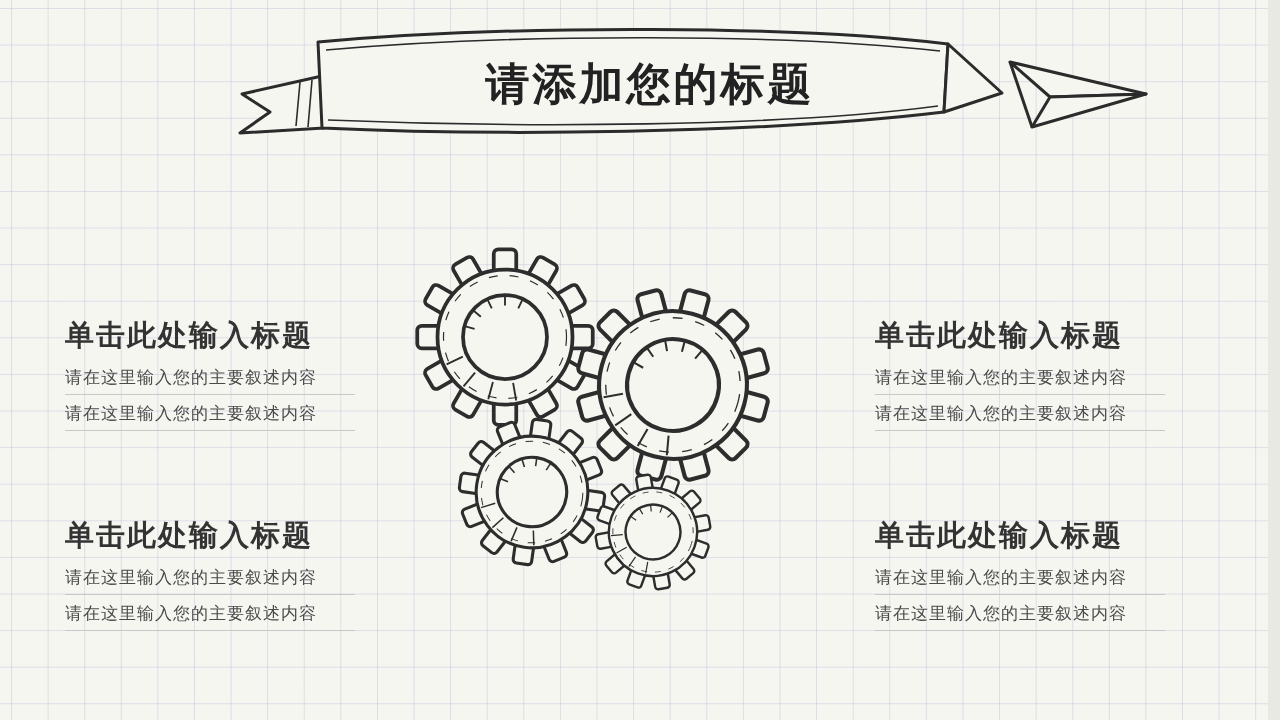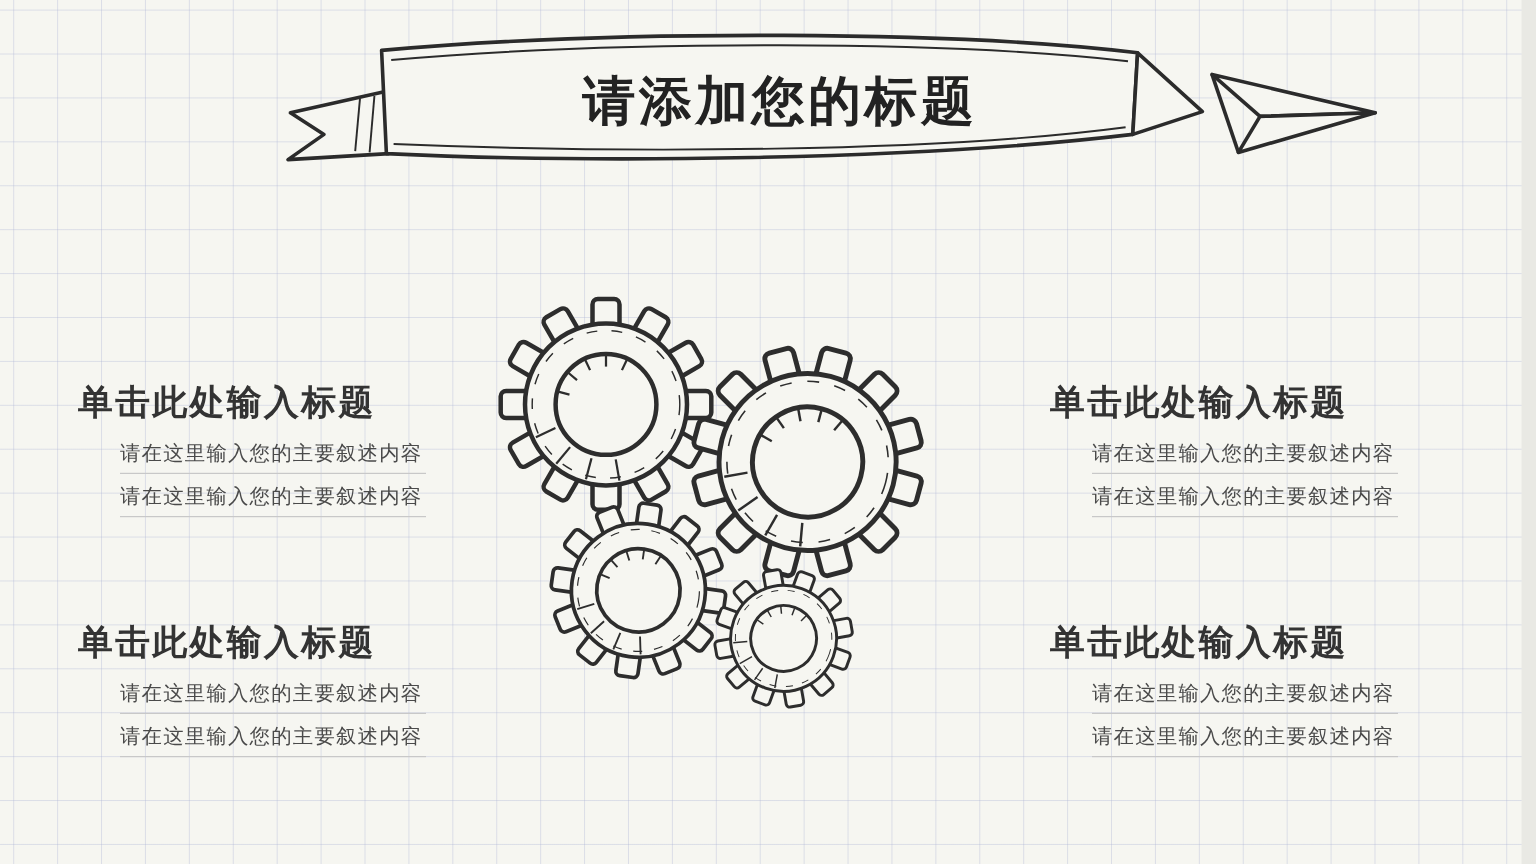--- a/index.html
+++ b/index.html
@@ -20,21 +20,20 @@
   }
   .tblock{position:absolute;width:290px;}
   .tblock .tblock-title{
     font-size:29px;font-weight:700;color:#333;letter-spacing:2px;
     margin-bottom:10px;white-space:nowrap;cursor:text;margin-top:44px;
   }
   .tblock .tblock-line{
     font-size:17px;color:#4a4a4a;letter-spacing:1px;white-space:nowrap;
     border-bottom:1px solid #c8c8c8;padding-bottom:5px;margin-bottom:7px;
     cursor:text;
-    margin-left:35px;
   }
   .pos-tl{left:65px;top:272px;}
   .pos-bl{left:65px;top:472px;}
   .pos-tr{left:875px;top:272px;}
   .pos-br{left:875px;top:472px;}
 </style>
 </head>
 <body>
 
 <div class="slide">

